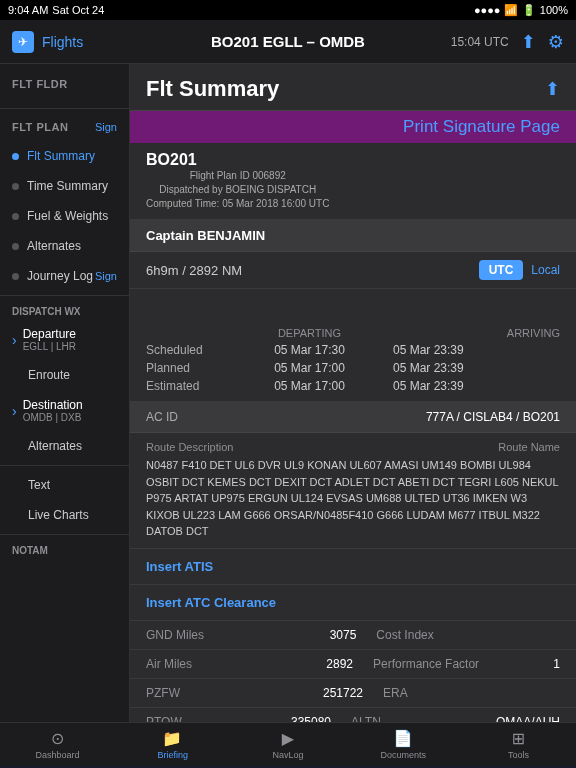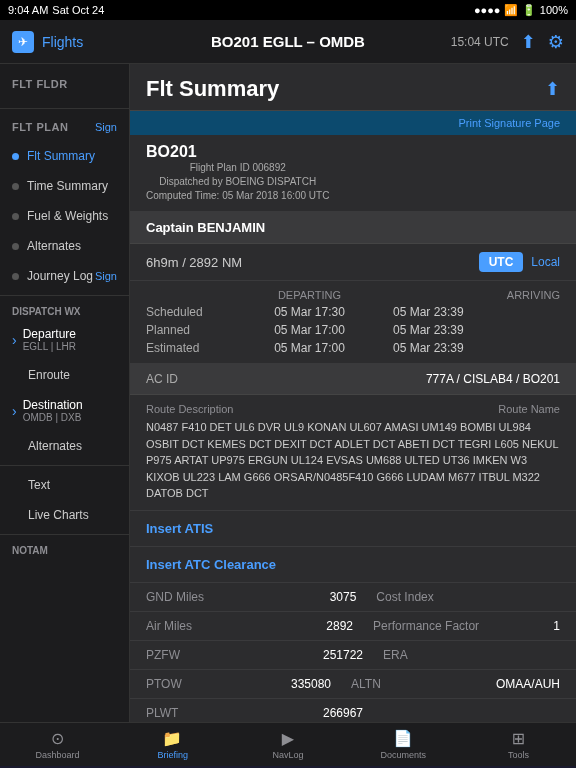--- a/index.html
+++ b/index.html
@@ -123,22 +123,22 @@
     }
 
     .content-body {
       padding: 0;
     }
 
     .print-sig {
       padding: 6px 16px;
       text-align: right;
       color: #4a9eff;
-      font-size: 11px;
-      background: #0c4a6e;
+      font-size: 17px;
+      background: #701a75;
     }
 
     .flight-info-block {
       background: #2c2c2e;
       padding: 8px 16px;
       border-bottom: 1px solid #3a3a3c;
     }
     .flight-id-row {
       display: flex;
       justify-content: space-between;
@@ -182,20 +182,21 @@
     .schedule-table {
       background: #2c2c2e;
       padding: 6px 16px;
       border-bottom: 1px solid #3a3a3c;
     }
     .schedule-header {
       display: flex;
       color: #8e8e93;
       font-size: 11px;
       padding: 2px 0;
+      margin-top: 30px;
     }
     .schedule-header .col-label { width: 80px; }
     .schedule-header .col-dep { flex: 1; text-align: center; }
     .schedule-header .col-arr { flex: 1; text-align: right; }
     .schedule-row {
       display: flex;
       color: #ccc;
       font-size: 12px;
       padding: 2px 0;
     }

